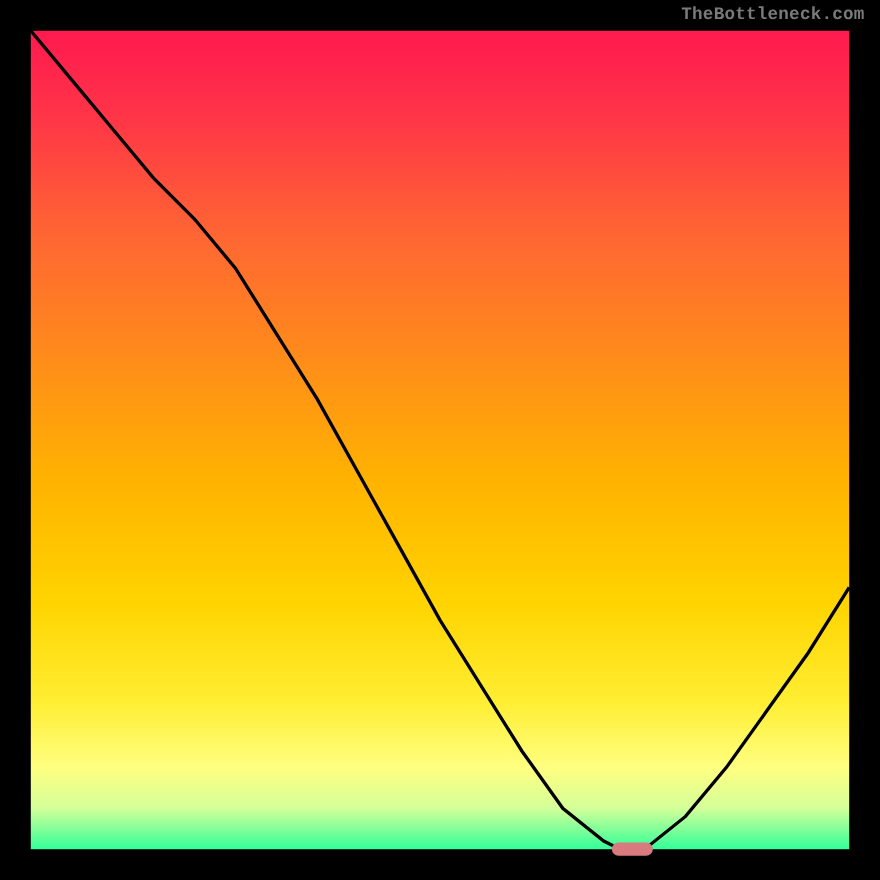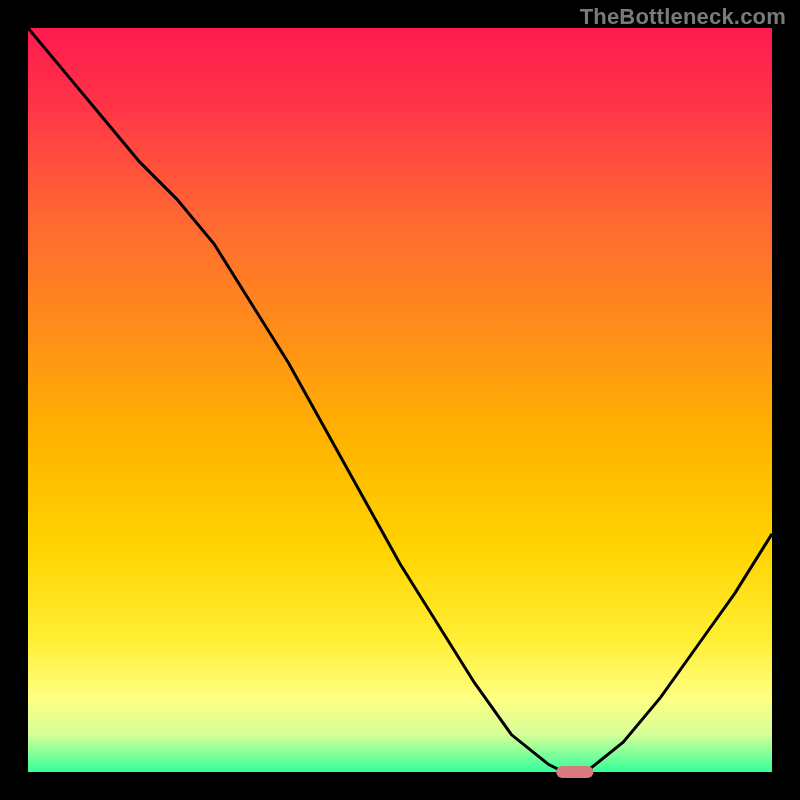--- a/index.html
+++ b/index.html
@@ -12,22 +12,22 @@
   }
   .chart-container {
     position: relative;
     width: 800px;
     height: 800px;
   }
   .watermark {
     position: absolute;
     top: 4px;
     right: 14px;
-    font-family: Liberation Sans, sans-serif;
-    font-size: 22px;
+    font-family: Liberation Mono, monospace;
+    font-size: 16px;
     font-weight: bold;
     color: #7a7a7a;
     z-index: 5;
     letter-spacing: 0.2px;
   }
   svg {
     display: block;
   }
 </style>
 </head>

